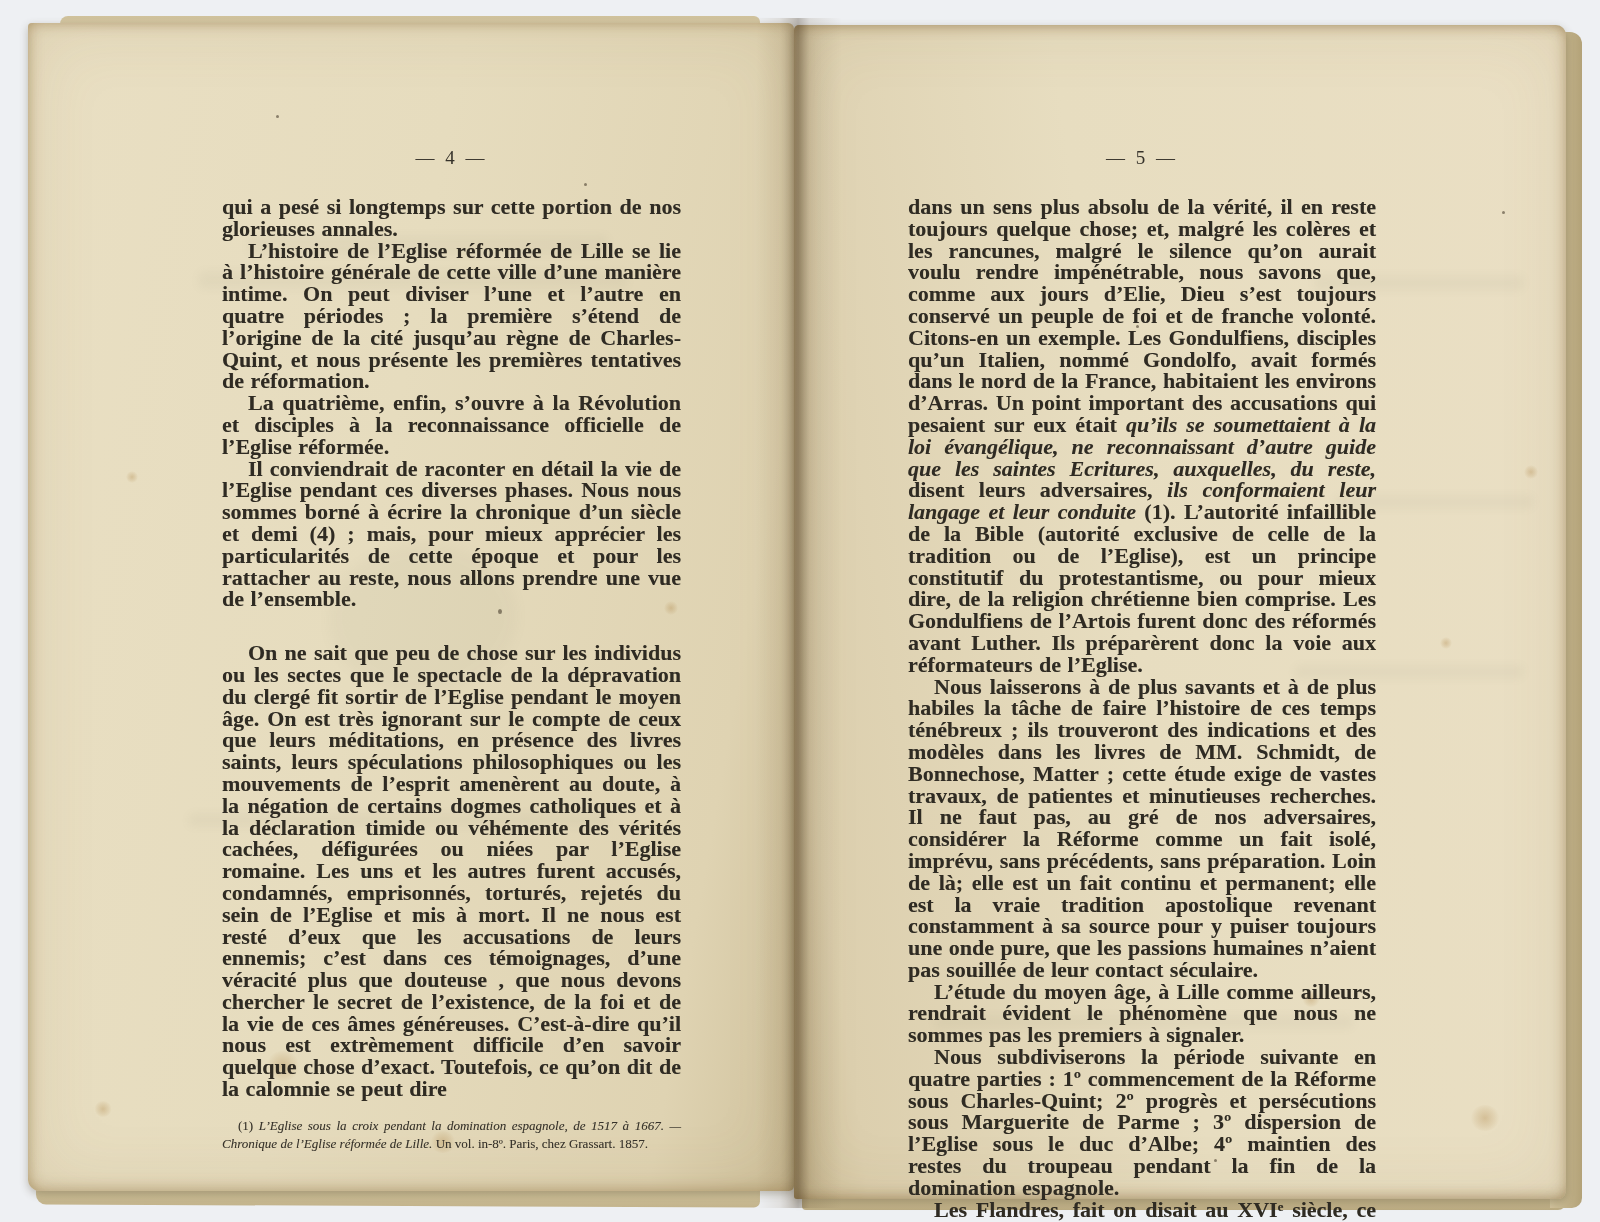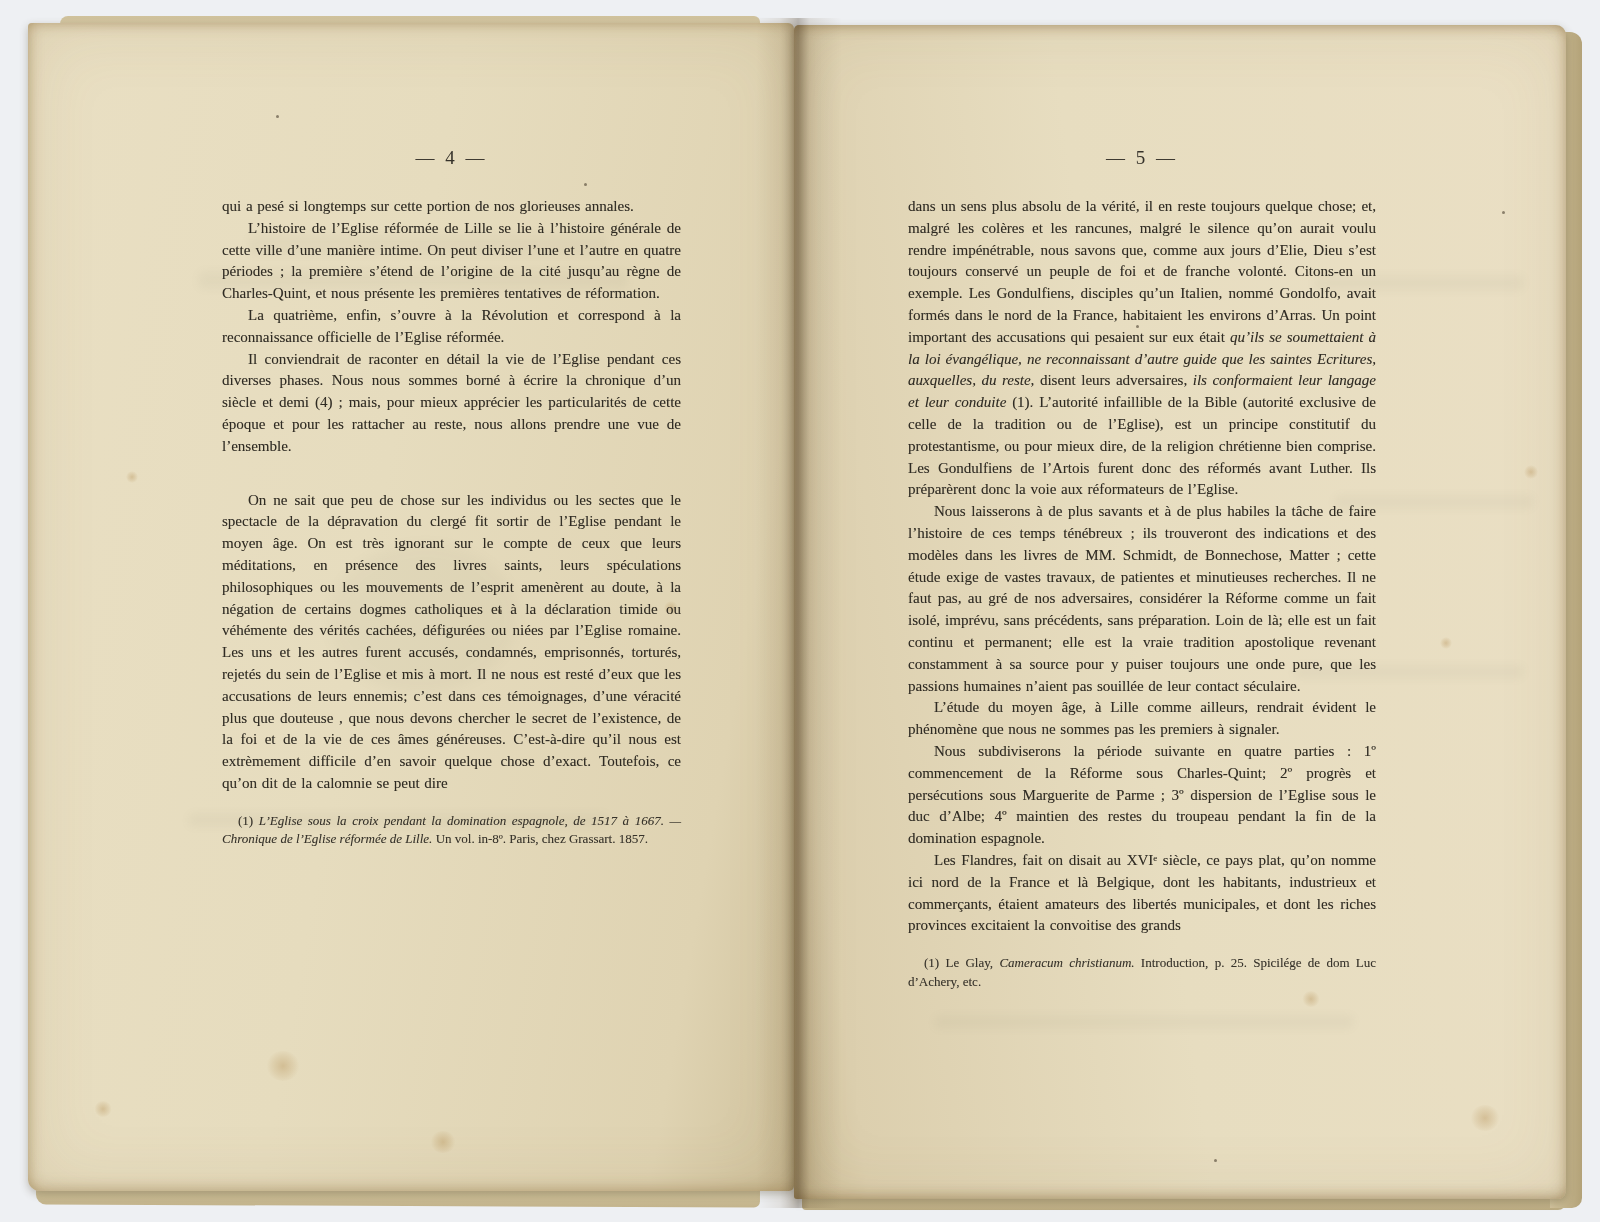--- a/index.html
+++ b/index.html
@@ -60,23 +60,24 @@
   
   .col{position:absolute;z-index:3;}
   .col-left{left:194px;top:124px;width:459px;}
   .col-right{left:114px;top:122px;width:468px;}
 
   .page-num{
     text-align:center;font-size:19px;letter-spacing:3px;
     color:#36322a;margin:0 0 27px 0;line-height:22px;
   }
   .para{
-    margin:0;font-size:15px;line-height:21.8px;text-align:justify;
+    margin:0;font-size:22px;line-height:21.8px;text-align:justify;
     color:#2f2b23;word-spacing:1px;
     text-shadow:.25px .25px 0 rgba(47,43,35,.30);
+    font-weight:bold;
   }
   .para.indent{text-indent:26px;}
   .para.gap{margin-top:32px;}
   .fn-para{
     margin:17px 0 0 0;font-size:13px;line-height:18.6px;text-align:justify;
     color:#36322a;text-indent:16px;
     text-shadow:.2px .2px 0 rgba(47,43,35,.25);
   }
   .it{font-style:italic;}
   .rm{font-style:normal;}
@@ -114,21 +115,21 @@
     <div class="spot" style="left:98px;top:448px;width:12px;height:12px;"></div>
     <div class="speck" style="left:556px;top:160px;"></div>
     <div class="speck" style="left:248px;top:92px;"></div>
     <div class="speck" style="left:470px;top:586px;width:4px;height:5px;"></div>
 
     <div class="col col-left">
       <p class="page-num">— 4 —</p>
       <div>
           <p class="para"><span class="rm">qui a pesé si longtemps sur cette portion de nos glorieuses annales.</span></p>
           <p class="para indent"><span class="rm">L’histoire de l’Eglise réformée de Lille se lie à l’histoire générale de cette ville d’une manière intime. On peut diviser l’une et l’autre en quatre périodes ; la première s’étend de l’origine de la cité jusqu’au règne de Charles-Quint, et nous présente les premières tentatives de réformation.</span></p>
-          <p class="para indent"><span class="rm">La quatrième, enfin, s’ouvre à la Révolution et correspond à la reconnaissance officielle de l’Eglise réformée.</span></p>
+          <p class="para indent"><span class="rm">La quatrième, enfin, s’ouvre à la Révolution et disciples à la reconnaissance officielle de l’Eglise réformée.</span></p>
           <p class="para indent"><span class="rm">Il conviendrait de raconter en détail la vie de l’Eglise pendant ces diverses phases. Nous nous sommes borné à écrire la chronique d’un siècle et demi (4) ; mais, pour mieux apprécier les particularités de cette époque et pour les rattacher au reste, nous allons prendre une vue de l’ensemble.</span></p>
           <p class="para indent gap"><span class="rm">On ne sait que peu de chose sur les individus ou les sectes que le spectacle de la dépravation du clergé fit sortir de l’Eglise pendant le moyen âge. On est très ignorant sur le compte de ceux que leurs méditations, en présence des livres saints, leurs spéculations philosophiques ou les mouvements de l’esprit amenèrent au doute, à la négation de certains dogmes catholiques et à la déclaration timide ou véhémente des vérités cachées, défigurées ou niées par l’Eglise romaine. Les uns et les autres furent accusés, condamnés, emprisonnés, torturés, rejetés du sein de l’Eglise et mis à mort. Il ne nous est resté d’eux que les accusations de leurs ennemis; c’est dans ces témoignages, d’une véracité plus que douteuse , que nous devons chercher le secret de l’existence, de la foi et de la vie de ces âmes généreuses. C’est-à-dire qu’il nous est extrèmement difficile d’en savoir quelque chose d’exact. Toutefois, ce qu’on dit de la calomnie se peut dire</span></p>
         </div>
       <div>
           <p class="fn-para"><span class="rm">(1) </span><span class="it">L’Eglise sous la croix pendant la domination espagnole, de 1517 à 1667. — Chronique de l’Eglise réformée de Lille.</span><span class="rm"> Un vol. in-8º. Paris, chez Grassart. 1857.</span></p>
         </div>
     </div>
   </div>
 
   <div class="page page-right">

